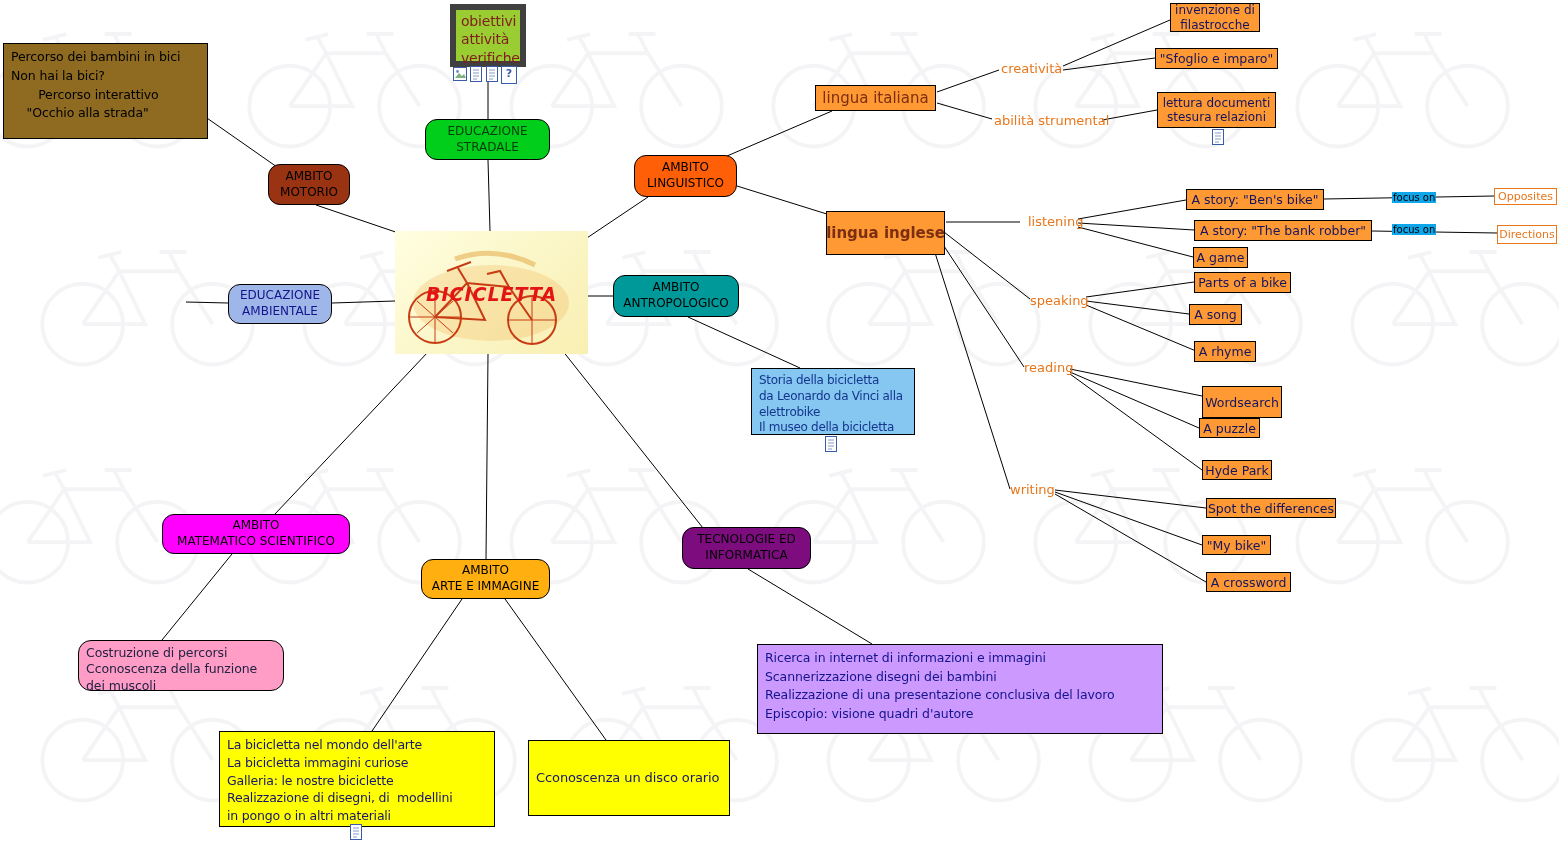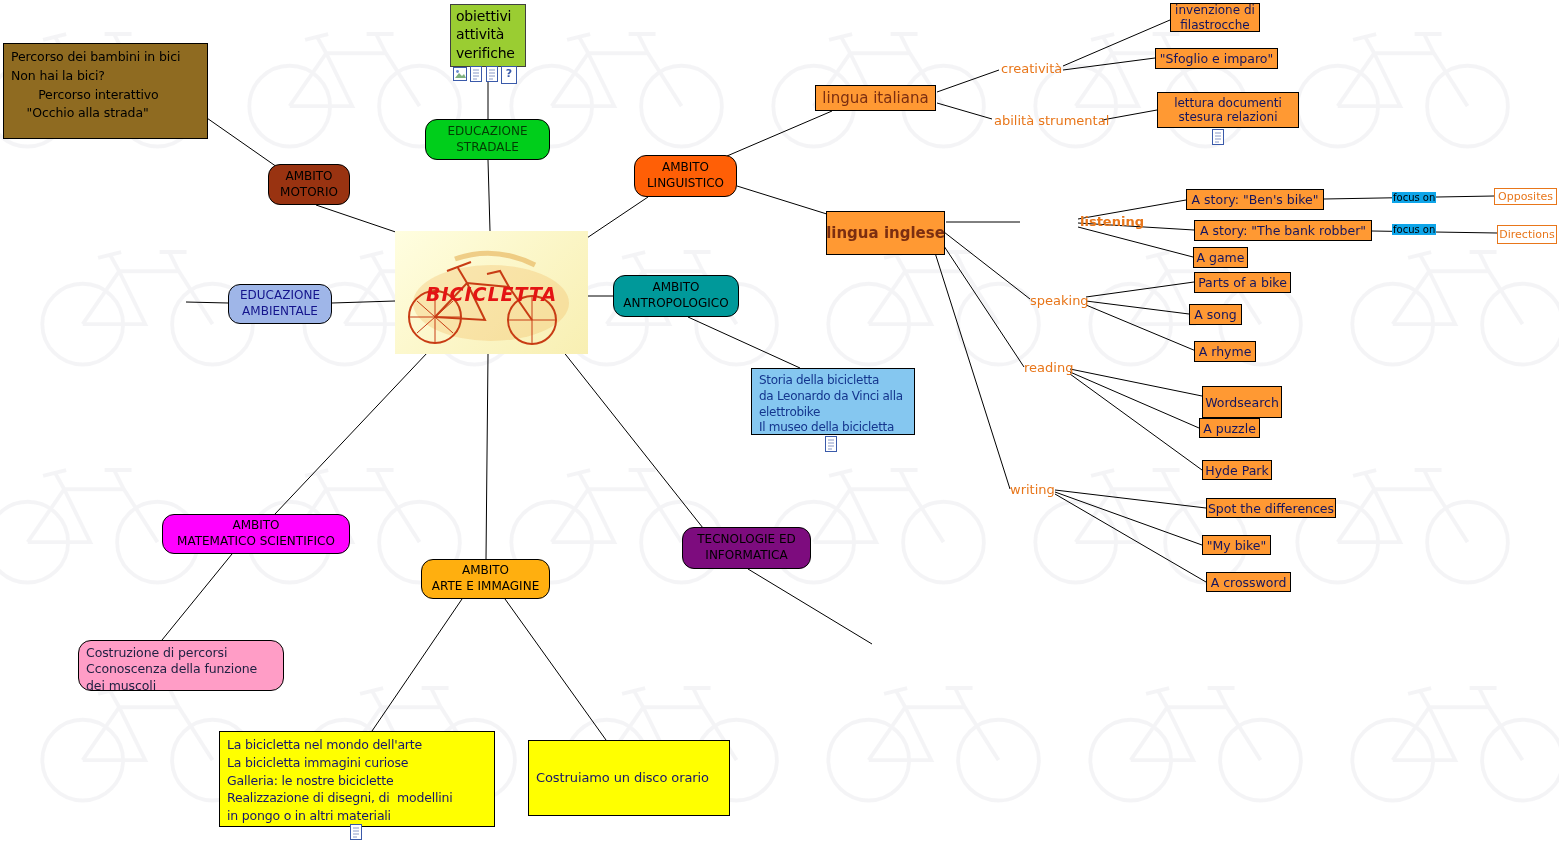--- a/index.html
+++ b/index.html
@@ -117,21 +117,21 @@
         <path d="M40,86 L72,52 L114,56 L137,89 M72,52 L90,89 L40,86"></path>
         <path d="M114,56 L105,40 L92,43 M72,52 L63,37 M52,40 L76,31"></path>
         <path d="M40,60 L40,112 M14,86 L66,86 M22,70 L58,102 M22,102 L58,70" stroke-width="1"></path>
         <path d="M137,65 L137,113 M113,89 L161,89" stroke-width="1"></path>
       </g>
       <path d="M60,28 q40,-14 80,6" fill="none" stroke="#E2A23C" stroke-width="5" opacity="0.5"></path>
     </svg>
     <div id="center-title">BICICLETTA</div>
   </div>
 
-  <div class="abs pre" style="left:450px;top:4px;width:76px;height:63px;background:#9ACD32;border:1px solid #404040;color:#000000;font-size:14px;line-height:1.32;padding:2px 5px;letter-spacing:-0.2px;">obiettivi
+  <div class="abs pre" style="left:450px;top:4px;width:76px;height:63px;background:#9ACD32;border:6px solid #404040;color:#7f1d1d;font-size:14px;line-height:1.32;padding:2px 5px;letter-spacing:-0.2px;">obiettivi
 attività
 verifiche</div>
   <div class="abs iconrow" style="left:453px;top:66px;">
     <span class="mini">
       <svg viewBox="0 0 14 16" width="14" height="16">
           <rect x="0.5" y="1.5" width="13" height="13" fill="#fff" stroke="#3A5AAA"></rect>
           <circle cx="4.5" cy="5.5" r="1.4" fill="#6A8AD0"></circle>
           <path d="M2,12 L6,7 L9,10 L11,8 L13,12 Z" fill="#7FB07F"></path>
         </svg>
     </span>
@@ -188,39 +188,43 @@
 La bicicletta immagini curiose
 Galleria: le nostre biciclette
 Realizzazione di disegni, di  modellini
 in pongo o in altri materiali</div>
   <div class="abs mini" style="left:349px;top:824px;">
     <svg viewBox="0 0 14 16" width="14" height="16">
         <rect x="1.5" y="0.5" width="11" height="15" fill="#fff" stroke="#3A5AAA"></rect>
         <path d="M4,4 H10 M4,7 H10 M4,10 H10 M4,13 H8" stroke="#8A9AC8" stroke-width="1"></path>
       </svg>
   </div>
-  <div class="abs note" style="left:528px;top:740px;width:202px;height:76px;background:#FFFF00;color:#16166B;font-size:13px;display:flex;align-items:center;">Costruiamo un disco orario</div>
+  <div class="abs note" style="left:528px;top:740px;width:202px;height:76px;background:#FFFF00;color:#16166B;font-size:13px;display:flex;align-items:center;">Cconoscenza un disco orario</div>
+  <div class="abs note" style="left:757px;top:644px;width:406px;height:90px;background:#CC99FF;color:#14148C;line-height:1.48;letter-spacing:-0.1px;">Ricerca in internet di informazioni e immagini
+Scannerizzazione disegni dei bambini
+Realizzazione di una presentazione conclusiva del lavoro
+Episcopio: visione quadri d'autore</div>
 
   <div class="abs ctr lingua" style="left:815px;top:85px;width:121px;height:26px;">lingua italiana</div>
   <span class="abs blabel" style="left:1001px;top:61px;">creatività</span>
   <div class="abs ctr leaf multi" style="left:1170px;top:3px;width:90px;height:29px;">invenzione di
 filastrocche</div>
   <div class="abs ctr leaf" style="left:1155px;top:48px;width:123px;height:21px;">"Sfoglio e imparo"</div>
   <span class="abs blabel" style="left:994px;top:113px;">abilità strumental</span>
-  <div class="abs ctr leaf multi" style="left:1157px;top:92px;width:142px;height:36px;">lettura documenti
+  <div class="abs ctr leaf multi" style="left:1157px;top:92px;width:119px;height:36px;">lettura documenti
 stesura relazioni</div>
   <div class="abs mini" style="left:1211px;top:129px;">
     <svg viewBox="0 0 14 16" width="14" height="16">
         <rect x="1.5" y="0.5" width="11" height="15" fill="#fff" stroke="#3A5AAA"></rect>
         <path d="M4,4 H10 M4,7 H10 M4,10 H10 M4,13 H8" stroke="#8A9AC8" stroke-width="1"></path>
       </svg>
   </div>
 
   <div class="abs ctr lingua" style="left:826px;top:211px;width:119px;height:44px;font-weight:bold;">lingua inglese</div>
-  <span class="abs blabel" style="left:1080px;top:214px;font-weight:bold;">listening</span>
+  <span class="abs blabel" style="left:1028px;top:214px;">listening</span>
   <div class="abs ctr leaf" style="left:1186px;top:189px;width:138px;height:21px;">A story: "Ben's bike"</div>
   <span class="abs focus" style="left:1392px;top:192px;">focus on</span>
   <div class="abs ctr tag" style="left:1494px;top:188px;width:63px;height:17px;">Opposites</div>
   <div class="abs ctr leaf" style="left:1194px;top:220px;width:178px;height:21px;">A story: "The bank robber"</div>
   <span class="abs focus" style="left:1392px;top:224px;">focus on</span>
   <div class="abs ctr tag" style="left:1497px;top:225px;width:60px;height:19px;">Directions</div>
   <div class="abs ctr leaf" style="left:1193px;top:247px;width:55px;height:21px;">A game</div>
   <span class="abs blabel" style="left:1030px;top:293px;">speaking</span>
   <div class="abs ctr leaf" style="left:1194px;top:272px;width:97px;height:21px;">Parts of a bike</div>
   <div class="abs ctr leaf" style="left:1189px;top:304px;width:53px;height:21px;text-align:center;">A song</div>

